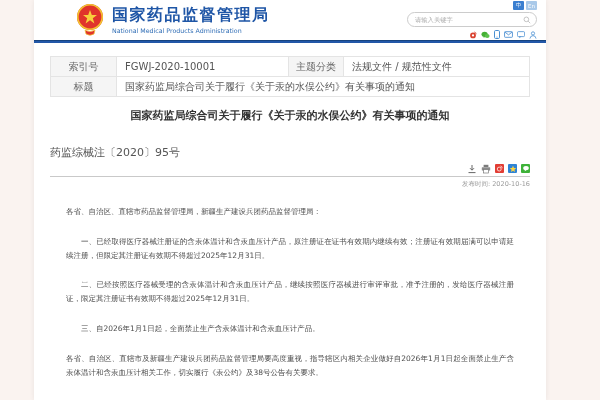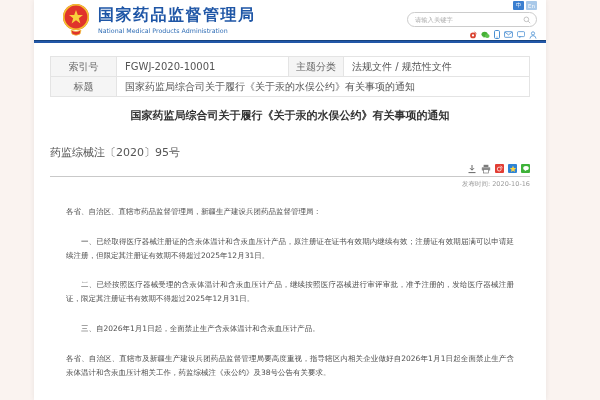--- a/index.html
+++ b/index.html
@@ -2,21 +2,21 @@
 <html><head>
 <meta charset="utf-8">
 <style>
   html,body{margin:0;padding:0;}
   .page{position:relative;width:600px;height:400px;background:#faf3f0;overflow:hidden;
         font-family:"DejaVu Sans","Liberation Sans",sans-serif;}
   .card{position:absolute;left:34px;top:0;width:512px;height:400px;background:#ffffff;
         box-shadow:0 0 5px rgba(0,0,0,0.07);}
   
   .header{position:relative;height:43px;}
-  .logo{position:absolute;left:27px;top:3px;display:flex;align-items:center;gap:7px;}
+  .logo{position:absolute;left:41px;top:3px;display:flex;align-items:center;gap:7px;}
   .emblem{width:30px;height:33px;}
   .titles .cn{font-size:16px;font-weight:bold;color:#1f56a6;letter-spacing:1.5px;white-space:nowrap;}
   .titles .en{font-size:6.3px;color:#2f6db5;margin-top:1px;white-space:nowrap;}
   .hr-right{position:absolute;right:9px;top:1px;display:flex;flex-direction:column;align-items:flex-end;}
   .langs{display:flex;gap:2px;}
   .lang{width:11px;height:9px;font-size:5.5px;color:#fff;display:flex;align-items:center;
         justify-content:center;border-radius:1px;cursor:pointer;}
   .lang.zh{background:#3b7fd0;}
   .lang.en{background:#a9c9e9;}
   .searchbox{margin-top:2px;width:118px;height:13px;border:1px solid #cccccc;border-radius:8px;
@@ -184,21 +184,21 @@
       <div class="ptime">
         <span>发布时间:</span>
         <span>2020-10-16</span>
       </div>
 
       <div class="bodytext">
         <p>各省、自治区、直辖市药品监督管理局，新疆生产建设兵团药品监督管理局：</p>
         <p class="ind">一、已经取得医疗器械注册证的含汞体温计和含汞血压计产品，原注册证在证书有效期内继续有效；注册证有效期届满可以申请延续注册，但限定其注册证有效期不得超过2025年12月31日。</p>
         <p class="ind">二、已经按照医疗器械受理的含汞体温计和含汞血压计产品，继续按照医疗器械进行审评审批，准予注册的，发给医疗器械注册证，限定其注册证书有效期不得超过2025年12月31日。</p>
         <p class="ind">三、自2026年1月1日起，全面禁止生产含汞体温计和含汞血压计产品。</p>
-        <p>各省、自治区、直辖市及新疆生产建设兵团药品监督管理局要高度重视，指导辖区内相关企业做好自2026年1月1日起全面禁止生产含汞体温计和含汞血压计相关工作，药监综械注《汞公约》及38号公告有关要求。</p>
+        <p>各省、自治区、直辖市及新疆生产建设兵团药品监督管理局要高度重视，指导辖区内相关企业做好自2026年1月1日起全面禁止生产含汞体温计和含汞血压计相关工作，切实履行《汞公约》及38号公告有关要求。</p>
       </div>
 
       <div class="signblock">
         <div>国家药监局综合司</div>
         <div>2020年10月14日</div>
       </div>
     </div>
 
   </div>
 </div>

